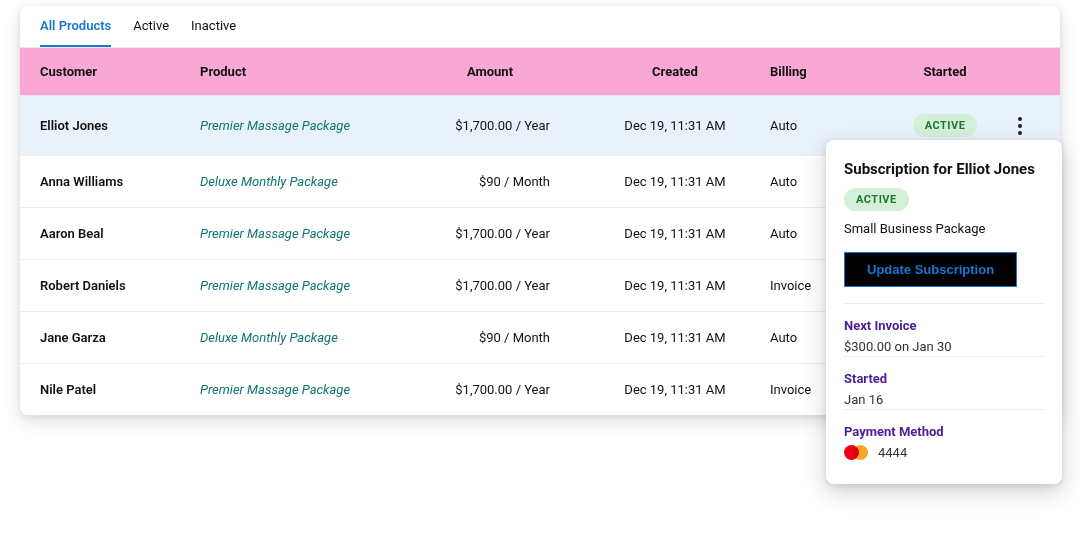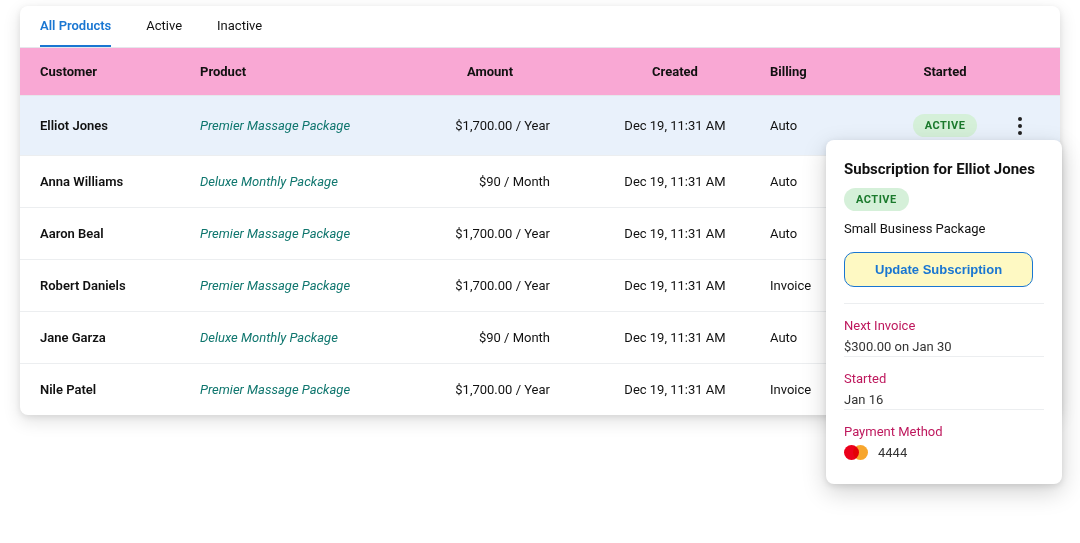--- a/index.html
+++ b/index.html
@@ -16,21 +16,21 @@
     top: 6px;
     left: 20px;
     width: 1040px;
     background: #fff;
     border-radius: 8px;
     box-shadow: 0 6px 18px rgba(0,0,0,0.12), 0 2px 6px rgba(0,0,0,0.08);
     overflow: hidden;
   }
   .tabs {
     display: flex;
-    gap: 35px;
+    gap: 22px;
     padding: 12px 20px 0 20px;
     border-bottom: 1px solid #e5e7eb;
   }
   .tab {
     font-size: 13px;
     color: #111;
     padding-bottom: 12px;
     cursor: pointer;
     border-bottom: 2px solid transparent;
   }
@@ -119,36 +119,36 @@
     margin-bottom: 10px;
   }
   .detail .pkg {
     font-size: 13px;
     color: #111;
     margin-bottom: 16px;
   }
   .update-btn {
     border: 1px solid #1976d2;
     color: #1976d2;
-    background: #fef9c3;
+    background: #000000;
     font-size: 13px;
     font-weight: 600;
-    padding: 9px 30px;
-    border-radius: 10px;
+    padding: 9px 22px;
+    border-radius: 0;
     cursor: pointer;
     margin-bottom: 16px;
   }
   .sec {
     border-top: 1px solid #eceef0;
     padding: 14px 0 2px 0;
   }
   .sec .label {
     font-size: 13px;
-    font-weight: 400;
-    color: #be185d;
+    font-weight: 700;
+    color: #4c1d95;
     margin-bottom: 6px;
   }
   .sec .val {
     font-size: 13px;
     color: #333;
   }
   .pm {
     display: flex;
     align-items: flex-end;
     gap: 10px;

